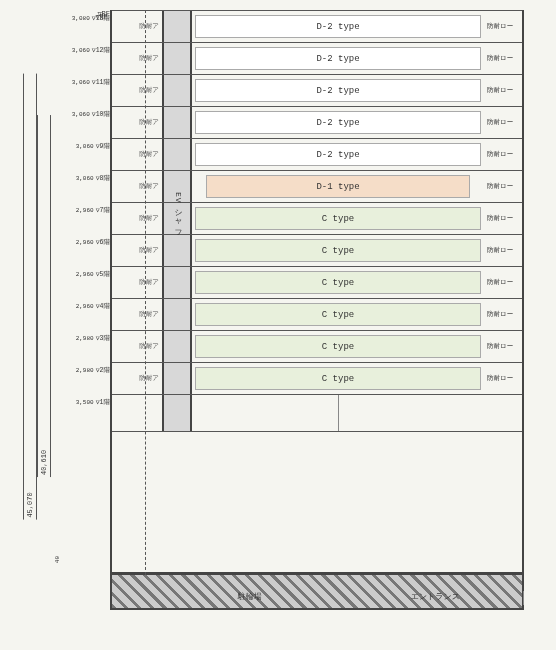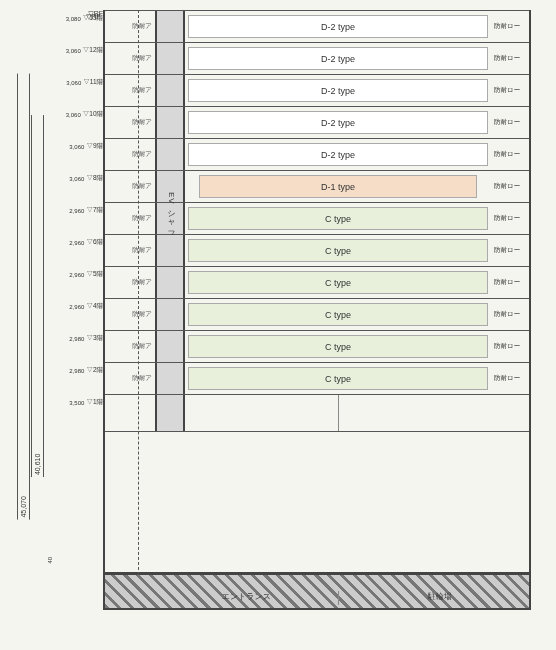--- a/index.html
+++ b/index.html
@@ -11,21 +11,22 @@
       overflow: hidden;
       display: flex;
       align-items: center;
       justify-content: center;
     }
 
     .outer-container {
       position: relative;
       width: 536px;
       height: 630px;
-      margin: 15px;
+      margin: 22px;
+      font-family: Liberation Mono, monospace;
     }
   </style>
 </head>
 <body>
 
 <div class="outer-container">
 
   <div style="position:absolute; top:0; left:0; right:0; bottom:0;">
 
     <div style="position:absolute; left:0; top:8px; width:88px; bottom:65px; font-size:7px; color:#333;">
@@ -227,24 +228,24 @@
         </div>
 
     </div>
 
     <div style="position:absolute; left:88px; right:10px; bottom:30px; height:38px;
                 background: repeating-linear-gradient(45deg, #777, #777 3px, #ccc 3px, #ccc 9px);
                 border:2px solid #444; border-top:3px solid #444;">
     </div>
 
     <div style="position:absolute; left:140px; right:10px; bottom:35px; display:flex; align-items:flex-end; gap:10px; font-size:8px; color:#333;">
+      <div style="flex:1; text-align:center; padding-bottom:3px;">
+        <span>駐輪場</span>
+      </div>
       <div style="flex:1; text-align:center; border-right:1px solid #888; padding-bottom:3px;">
         <span>エントランス</span>
       </div>
-      <div style="flex:1; text-align:center; padding-bottom:3px;">
-        <span>駐輪場</span>
-      </div>
     </div>
 
 
   </div>
 
 </div>
 
 </body></html>

